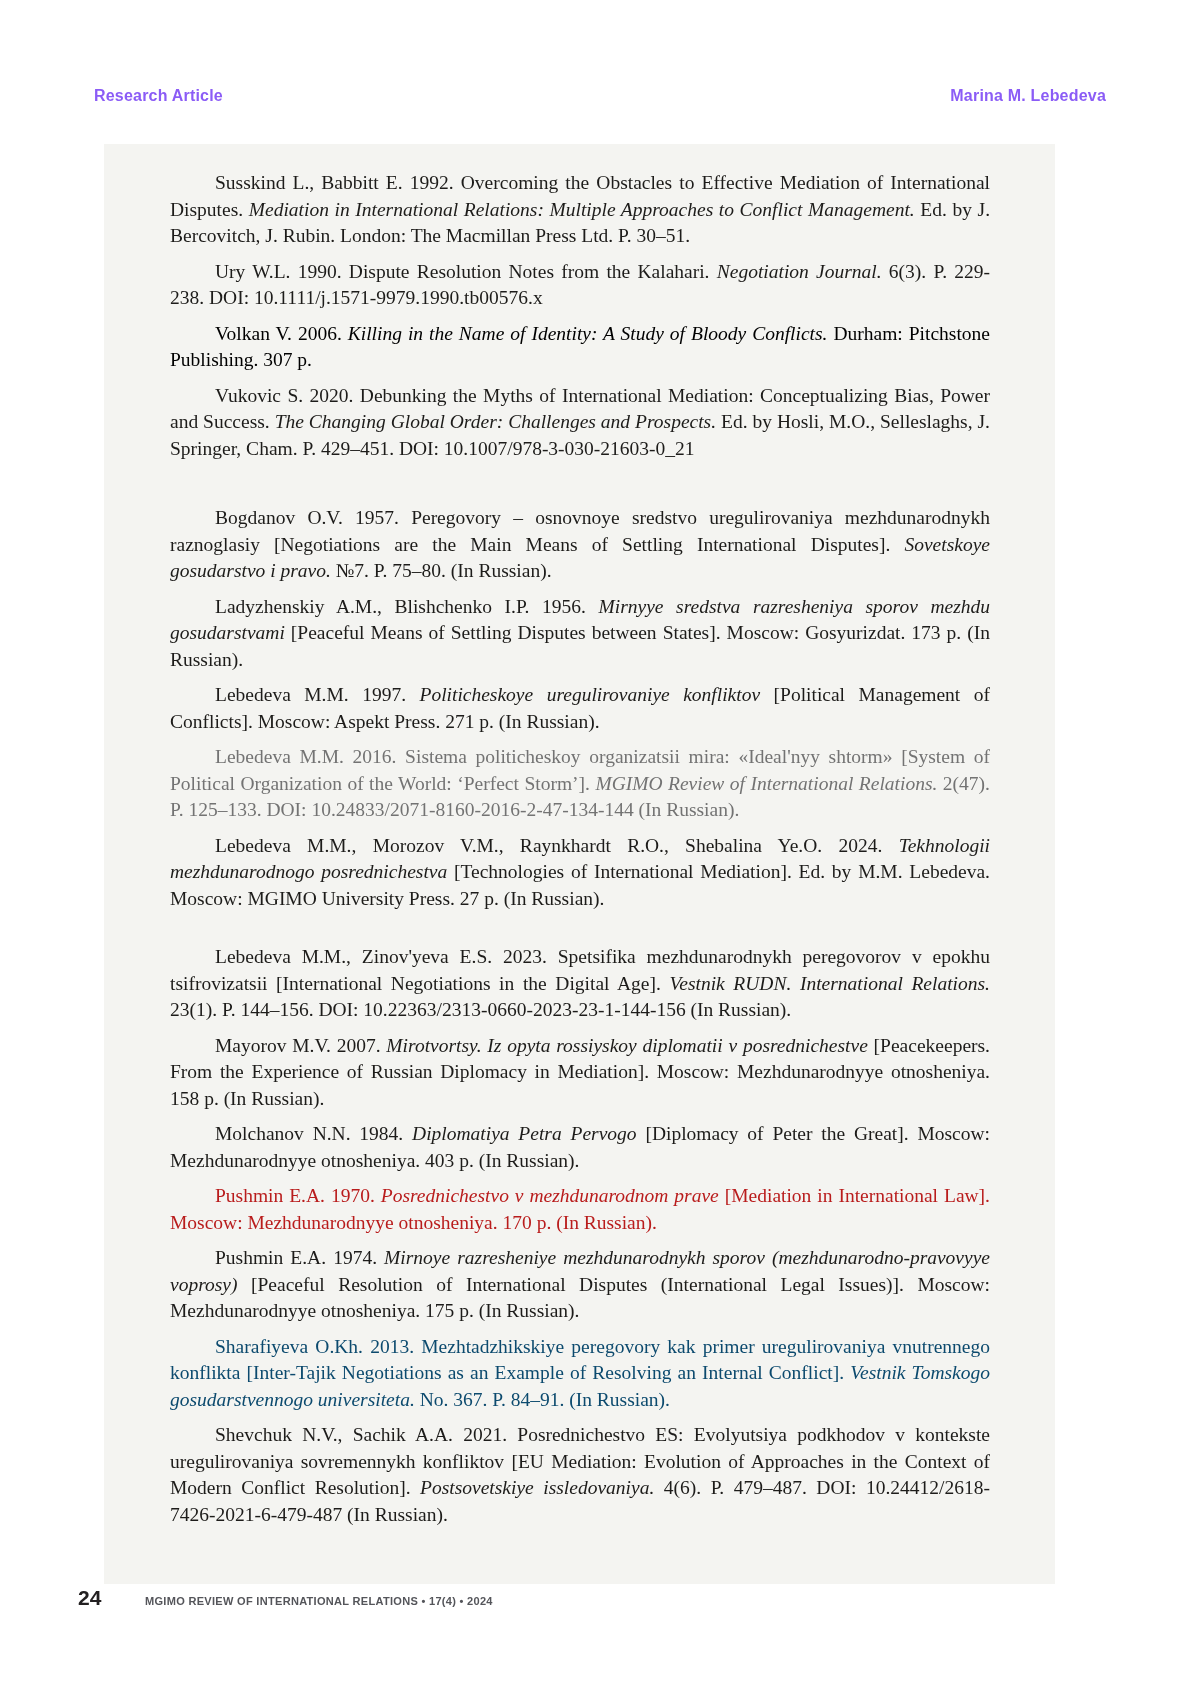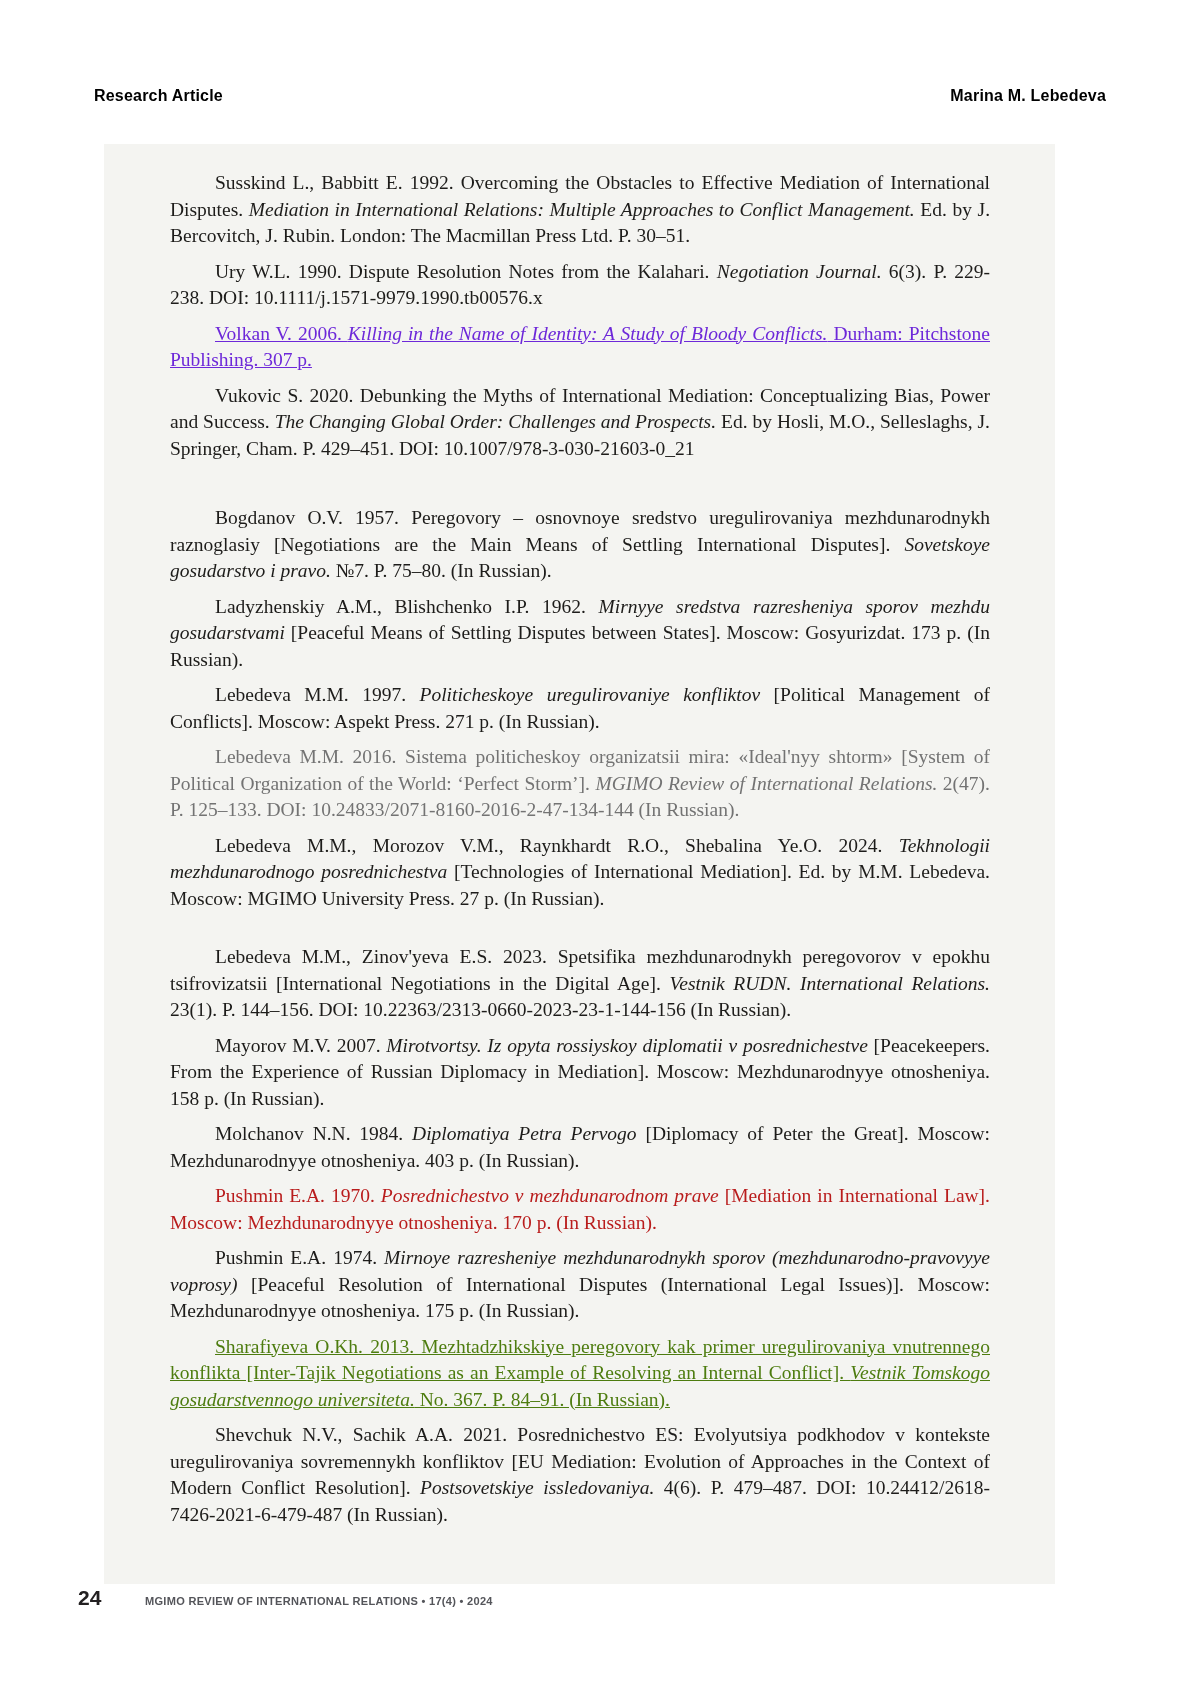--- a/index.html
+++ b/index.html
@@ -67,47 +67,47 @@
     transform: scaleX(0.96);
     transform-origin: left center;
     white-space: nowrap;
   }
 </style>
 </head>
 <body>
 
 <div class="page">
 
-  <header class="running-header" style="color: #000000;">
+  <header class="running-header" style="color: #8b5cf6;">
     <span>Research Article</span>
     <span>Marina M. Lebedeva</span>
   </header>
 
   <main class="panel" style="background: rgb(244, 244, 241);">
     <section class="ref-section" id="refs-international">
         <p class="ref" style="color: rgb(29, 28, 26);"><span>Susskind L., Babbitt E. 1992. Overcoming the Obstacles to Effective Mediation of International Disputes. </span><i>Mediation in International Relations: Multiple Approaches to Conflict Management.</i><span> Ed. by J. Bercovitch, J. Rubin. London: The Macmillan Press Ltd. P. 30–51.</span></p>
         <p class="ref" style="color: rgb(29, 28, 26);"><span>Ury W.L. 1990. Dispute Resolution Notes from the Kalahari. </span><i>Negotiation Journal.</i><span> 6(3). P. 229-238. DOI: 10.1111/j.1571-9979.1990.tb00576.x</span></p>
-        <p class="ref" style="color: #6d28d9; text-decoration: underline;"><span>Volkan V. 2006. </span><i>Killing in the Name of Identity: A Study of Bloody Conflicts.</i><span>  Durham: Pitchstone Publishing. 307 p.</span></p>
+        <p class="ref" style="color: #000000;"><span>Volkan V. 2006. </span><i>Killing in the Name of Identity: A Study of Bloody Conflicts.</i><span>  Durham: Pitchstone Publishing. 307 p.</span></p>
         <p class="ref" style="color: rgb(29, 28, 26);"><span>Vukovic S. 2020. Debunking the Myths of International Mediation: Conceptualizing Bias, Power and Success. </span><i>The Changing Global Order: Challenges and Prospects.</i><span> Ed. by Hosli, M.O., Selleslaghs, J. Springer, Cham. P. 429–451.  DOI: 10.1007/978-3-030-21603-0_21</span></p>
       </section>
 
     <div class="section-gap"></div>
 
     <section class="ref-section" id="refs-russian">
         <p class="ref" style="color: rgb(29, 28, 26);"><span>Bogdanov O.V. 1957. Peregovory – osnovnoye sredstvo uregulirovaniya mezhdunarodnykh raznoglasiy [Negotiations are the Main Means of Settling International Disputes]. </span><i>Sovetskoye gosudarstvo i pravo.</i><span> №7. P. 75–80. (In Russian).</span></p>
-        <p class="ref" style="color: rgb(29, 28, 26);"><span>Ladyzhenskiy A.M., Blishchenko I.P. 1962. </span><i>Mirnyye sredstva razresheniya sporov mezhdu gosudarstvami</i><span> [Peaceful Means of Settling Disputes between States]. Moscow: Gosyurizdat. 173 p. (In Russian).</span></p>
+        <p class="ref" style="color: rgb(29, 28, 26);"><span>Ladyzhenskiy A.M., Blishchenko I.P. 1956. </span><i>Mirnyye sredstva razresheniya sporov mezhdu gosudarstvami</i><span> [Peaceful Means of Settling Disputes between States]. Moscow: Gosyurizdat. 173 p. (In Russian).</span></p>
         <p class="ref" style="color: rgb(29, 28, 26);"><span>Lebedeva M.M. 1997. </span><i>Politicheskoye uregulirovaniye konfliktov</i><span> [Political Management of Conflicts]. Moscow: Aspekt Press. 271 p. (In Russian).</span></p>
         <p class="ref" style="color: #737373;"><span>Lebedeva M.M. 2016. Sistema politicheskoy organizatsii mira: «Ideal'nyy shtorm» [System of Political Organization of the World: ‘Perfect Storm’]. </span><i>MGIMO Review of International Relations.</i><span> 2(47). P. 125–133. DOI: 10.24833/2071-8160-2016-2-47-134-144 (In Russian).</span></p>
         <p class="ref" style="color: rgb(29, 28, 26);"><span>Lebedeva M.M., Morozov V.M., Raynkhardt R.O., Shebalina Ye.O. 2024. </span><i>Tekhnologii mezhdunarodnogo posrednichestva</i><span> [Technologies of International Mediation]. Ed. by M.M. Lebedeva. Moscow: MGIMO University Press. 27 p. (In Russian).</span></p>
         <p class="ref" style="color: rgb(29, 28, 26); margin-top: 32px;"><span>Lebedeva M.M., Zinov'yeva E.S. 2023. Spetsifika mezhdunarodnykh peregovorov v epokhu tsifrovizatsii [International Negotiations in the Digital Age]. </span><i>Vestnik RUDN. International Relations.</i><span> 23(1). P. 144–156. DOI: 10.22363/2313-0660-2023-23-1-144-156 (In Russian).</span></p>
         <p class="ref" style="color: rgb(29, 28, 26);"><span>Mayorov M.V. 2007. </span><i>Mirotvortsy. Iz opyta rossiyskoy diplomatii v posrednichestve</i><span> [Peacekeepers. From the Experience of Russian Diplomacy in Mediation]. Moscow: Mezhdunarodnyye otnosheniya. 158 p. (In Russian).</span></p>
         <p class="ref" style="color: rgb(29, 28, 26);"><span>Molchanov N.N. 1984. </span><i>Diplomatiya Petra Pervogo</i><span> [Diplomacy of Peter the Great]. Moscow: Mezhdunarodnyye otnosheniya. 403 p. (In Russian).</span></p>
         <p class="ref" style="color: #b91c1c;"><span>Pushmin E.A. 1970. </span><i>Posrednichestvo v mezhdunarodnom prave</i><span> [Mediation in International Law]. Moscow: Mezhdunarodnyye otnosheniya. 170 p. (In Russian).</span></p>
         <p class="ref" style="color: rgb(29, 28, 26);"><span>Pushmin E.A. 1974. </span><i>Mirnoye razresheniye mezhdunarodnykh sporov (mezhdunarodno-pravovyye voprosy)</i><span> [Peaceful Resolution of International Disputes (International Legal Issues)]. Moscow: Mezhdunarodnyye otnosheniya. 175 p. (In Russian).</span></p>
-        <p class="ref" style="color: #4d7c0f; text-decoration: underline;"><span>Sharafiyeva O.Kh. 2013. Mezhtadzhikskiye peregovory kak primer uregulirovaniya vnutrennego konflikta [Inter-Tajik Negotiations as an Example of Resolving an Internal Conflict]. </span><i>Vestnik Tomskogo gosudarstvennogo universiteta.</i><span> No. 367. P. 84–91. (In Russian).</span></p>
+        <p class="ref" style="color: #0c4a6e;"><span>Sharafiyeva O.Kh. 2013. Mezhtadzhikskiye peregovory kak primer uregulirovaniya vnutrennego konflikta [Inter-Tajik Negotiations as an Example of Resolving an Internal Conflict]. </span><i>Vestnik Tomskogo gosudarstvennogo universiteta.</i><span> No. 367. P. 84–91. (In Russian).</span></p>
         <p class="ref" style="color: rgb(29, 28, 26);"><span>Shevchuk N.V., Sachik A.A. 2021. Posrednichestvo ES: Evolyutsiya podkhodov v kontekste uregulirovaniya sovremennykh konfliktov [EU Mediation: Evolution of Approaches in the Context of Modern Conflict Resolution]. </span><i>Postsovetskiye issledovaniya.</i><span> 4(6). P. 479–487. DOI: 10.24412/2618-7426-2021-6-479-487 (In Russian).</span></p>
       </section>
   </main>
 
   <footer class="running-footer">
     <span class="page-number">24</span>
     <span class="journal-line" style="color: rgb(84, 85, 90);">MGIMO REVIEW OF INTERNATIONAL RELATIONS  • 17(4) • 2024</span>
   </footer>
 
 </div>

